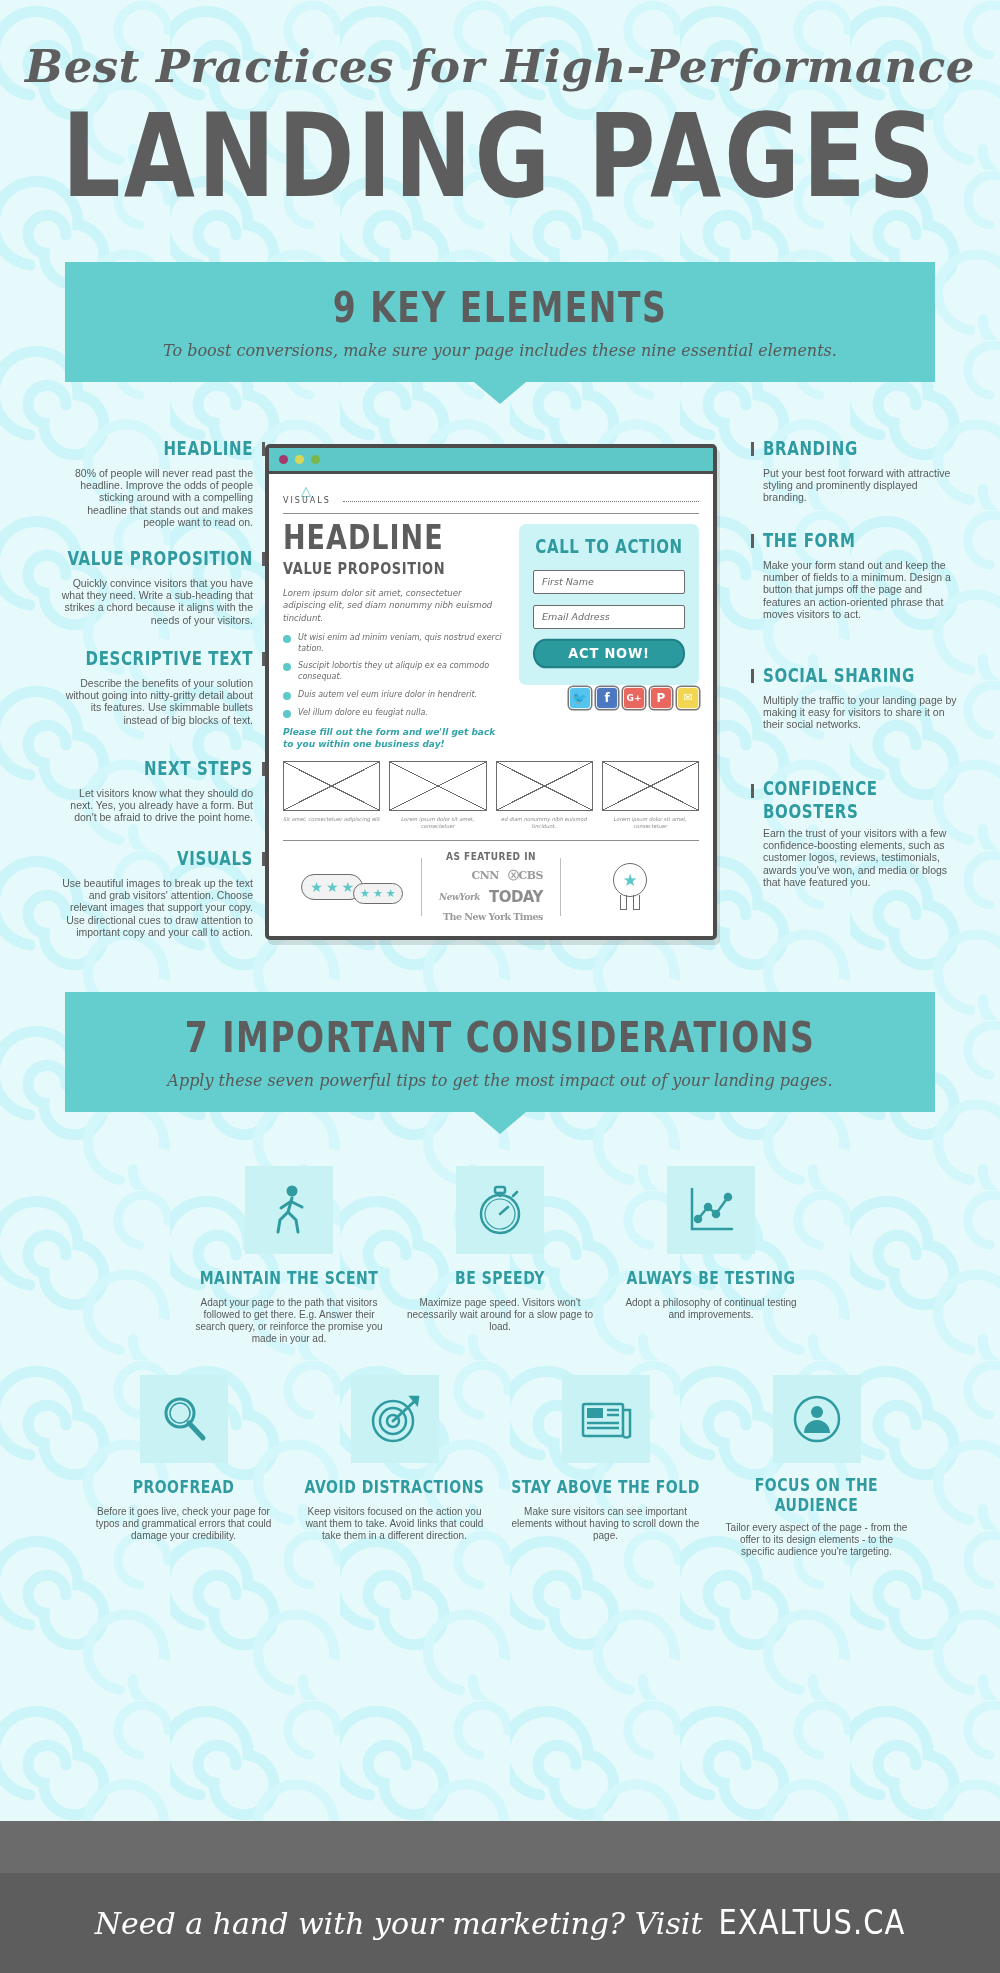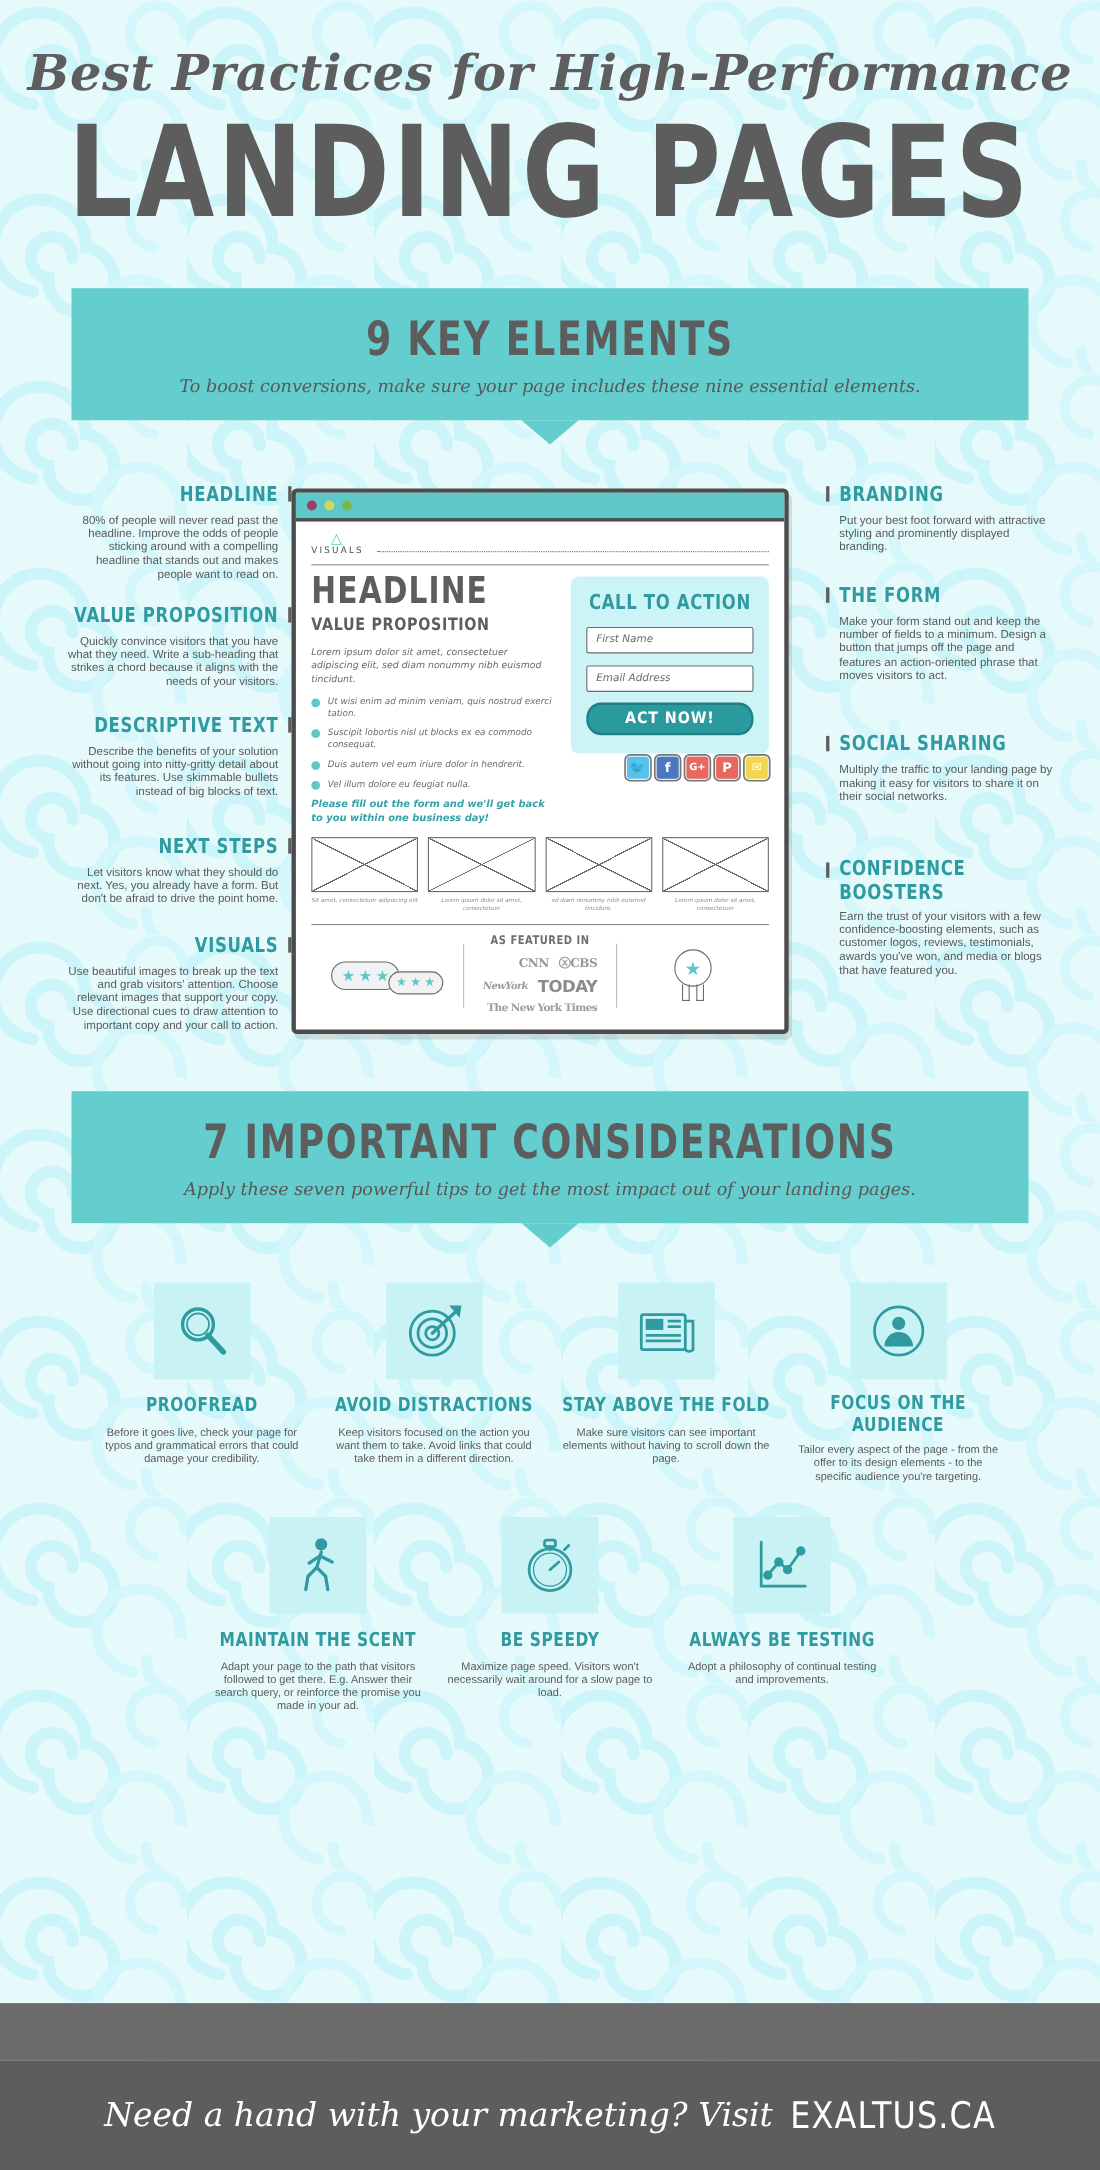--- a/index.html
+++ b/index.html
@@ -485,21 +485,21 @@
             <div class="headline">HEADLINE</div>
             <div class="valueprop">VALUE PROPOSITION</div>
             <div class="lorem">Lorem ipsum dolor sit amet, consectetuer adipiscing elit, sed diam nonummy nibh euismod tincidunt.</div>
             <ul class="bullets">
               <li>
                   <span class="bdot"></span>
                   <span>Ut wisi enim ad minim veniam, quis nostrud exerci tation.</span>
                 </li>
               <li>
                   <span class="bdot"></span>
-                  <span>Suscipit lobortis nisl ut blocks ex ea commodo consequat.</span>
+                  <span>Suscipit lobortis they ut aliquip ex ea commodo consequat.</span>
                 </li>
               <li>
                   <span class="bdot"></span>
                   <span>Duis autem vel eum iriure dolor in hendrerit.</span>
                 </li>
               <li>
                   <span class="bdot"></span>
                   <span>Vel illum dolore eu feugiat nulla.</span>
                 </li>
             </ul>
@@ -596,20 +596,66 @@
 
   <div class="banner-wrap banner-wrap2">
     <div class="banner">
       <div class="banner-title">7 IMPORTANT CONSIDERATIONS</div>
       <div class="banner-sub">Apply these seven powerful tips to get the most impact out of your landing pages.</div>
     </div>
     <div class="banner-notch"></div>
   </div>
 
   <div class="consider">
+    <div class="crow r2">
+      <div class="citem">
+        <div class="icon-tile">
+          <svg width="46" height="56" viewBox="0 0 46 56" fill="none" stroke="#2f9a9f" stroke-width="3" stroke-linecap="round">
+            <circle cx="26" cy="9" r="5.5" fill="#2f9a9f" stroke="none"></circle>
+            <path d="M26 16 l-4 14 l8 8 l2 12"></path>
+            <path d="M22 30 l-8 8 l-2 12"></path>
+            <path d="M26 20 l10 5"></path>
+            <path d="M24 20 l-9 6"></path>
+          </svg>
+        </div>
+        <div class="ctitle">MAINTAIN THE SCENT</div>
+        <div class="cbody">Adapt your page to the path that visitors followed to get there. E.g. Answer their search query, or reinforce the promise you made in your ad.</div>
+      </div>
+
+      <div class="citem">
+        <div class="icon-tile">
+          <svg width="52" height="56" viewBox="0 0 52 56" fill="none" stroke="#2f9a9f" stroke-width="2.5" stroke-linecap="round">
+            <circle cx="26" cy="32" r="19"></circle>
+            <circle cx="26" cy="32" r="15" stroke-width="1.2"></circle>
+            <line x1="26" y1="32" x2="34" y2="25"></line>
+            <rect x="21" y="5" width="10" height="6" rx="2"></rect>
+            <line x1="26" y1="11" x2="26" y2="14"></line>
+            <line x1="39" y1="14" x2="43" y2="10"></line>
+          </svg>
+        </div>
+        <div class="ctitle">BE SPEEDY</div>
+        <div class="cbody">Maximize page speed. Visitors won't necessarily wait around for a slow page to load.</div>
+      </div>
+
+      <div class="citem">
+        <div class="icon-tile">
+          <svg width="54" height="54" viewBox="0 0 54 54" fill="none" stroke="#2f9a9f" stroke-width="2.5" stroke-linecap="round">
+            <path d="M8 6 L8 46 L48 46"></path>
+            <path d="M14 36 L24 24 L32 31 L44 14"></path>
+            <circle cx="14" cy="36" r="3" fill="#2f9a9f"></circle>
+            <circle cx="24" cy="24" r="3" fill="#2f9a9f"></circle>
+            <circle cx="32" cy="31" r="3" fill="#2f9a9f"></circle>
+            <circle cx="44" cy="14" r="3" fill="#2f9a9f"></circle>
+          </svg>
+        </div>
+        <div class="ctitle">ALWAYS BE TESTING</div>
+        <div class="cbody">Adopt  a philosophy of continual testing and improvements.</div>
+      </div>
+    </div>
+
     <div class="crow">
 
       <div class="citem">
         <div class="icon-tile">
           <svg width="56" height="56" viewBox="0 0 56 56" fill="none" stroke="#2f9a9f" stroke-width="3">
             <circle cx="24" cy="22" r="14"></circle>
               <circle cx="24" cy="22" r="10" stroke-width="1.5"></circle>
             <line x1="33" y1="32" x2="47" y2="47" stroke-width="5" stroke-linecap="round"></line>
           </svg>
         </div>
@@ -652,66 +698,20 @@
           <svg width="56" height="56" viewBox="0 0 56 56" fill="none" stroke="#2f9a9f" stroke-width="2.5">
             <circle cx="28" cy="28" r="22"></circle>
             <circle cx="28" cy="21" r="6" fill="#2f9a9f" stroke="none"></circle>
             <path d="M15 42 a13 13 0 0 1 26 0" fill="#2f9a9f" stroke="none"></path>
           </svg>
         </div>
         <div class="ctitle">FOCUS ON THE AUDIENCE</div>
         <div class="cbody">Tailor every aspect of the page - from the offer to its design elements - to the specific audience you're targeting.</div>
       </div>
     </div>
-
-    <div class="crow r2">
-      <div class="citem">
-        <div class="icon-tile">
-          <svg width="46" height="56" viewBox="0 0 46 56" fill="none" stroke="#2f9a9f" stroke-width="3" stroke-linecap="round">
-            <circle cx="26" cy="9" r="5.5" fill="#2f9a9f" stroke="none"></circle>
-            <path d="M26 16 l-4 14 l8 8 l2 12"></path>
-            <path d="M22 30 l-8 8 l-2 12"></path>
-            <path d="M26 20 l10 5"></path>
-            <path d="M24 20 l-9 6"></path>
-          </svg>
-        </div>
-        <div class="ctitle">MAINTAIN THE SCENT</div>
-        <div class="cbody">Adapt your page to the path that visitors followed to get there. E.g. Answer their search query, or reinforce the promise you made in your ad.</div>
-      </div>
-
-      <div class="citem">
-        <div class="icon-tile">
-          <svg width="52" height="56" viewBox="0 0 52 56" fill="none" stroke="#2f9a9f" stroke-width="2.5" stroke-linecap="round">
-            <circle cx="26" cy="32" r="19"></circle>
-            <circle cx="26" cy="32" r="15" stroke-width="1.2"></circle>
-            <line x1="26" y1="32" x2="34" y2="25"></line>
-            <rect x="21" y="5" width="10" height="6" rx="2"></rect>
-            <line x1="26" y1="11" x2="26" y2="14"></line>
-            <line x1="39" y1="14" x2="43" y2="10"></line>
-          </svg>
-        </div>
-        <div class="ctitle">BE SPEEDY</div>
-        <div class="cbody">Maximize page speed. Visitors won't necessarily wait around for a slow page to load.</div>
-      </div>
-
-      <div class="citem">
-        <div class="icon-tile">
-          <svg width="54" height="54" viewBox="0 0 54 54" fill="none" stroke="#2f9a9f" stroke-width="2.5" stroke-linecap="round">
-            <path d="M8 6 L8 46 L48 46"></path>
-            <path d="M14 36 L24 24 L32 31 L44 14"></path>
-            <circle cx="14" cy="36" r="3" fill="#2f9a9f"></circle>
-            <circle cx="24" cy="24" r="3" fill="#2f9a9f"></circle>
-            <circle cx="32" cy="31" r="3" fill="#2f9a9f"></circle>
-            <circle cx="44" cy="14" r="3" fill="#2f9a9f"></circle>
-          </svg>
-        </div>
-        <div class="ctitle">ALWAYS BE TESTING</div>
-        <div class="cbody">Adopt  a philosophy of continual testing and improvements.</div>
-      </div>
-    </div>
   </div>
 </div>
 
 <div class="footer-grey"></div>
 <div class="footer">
   <span class="footer-script">Need a hand with your marketing? Visit</span>
   <span class="footer-brand">EXALTUS.CA</span>
 </div>
 
 </body></html>

